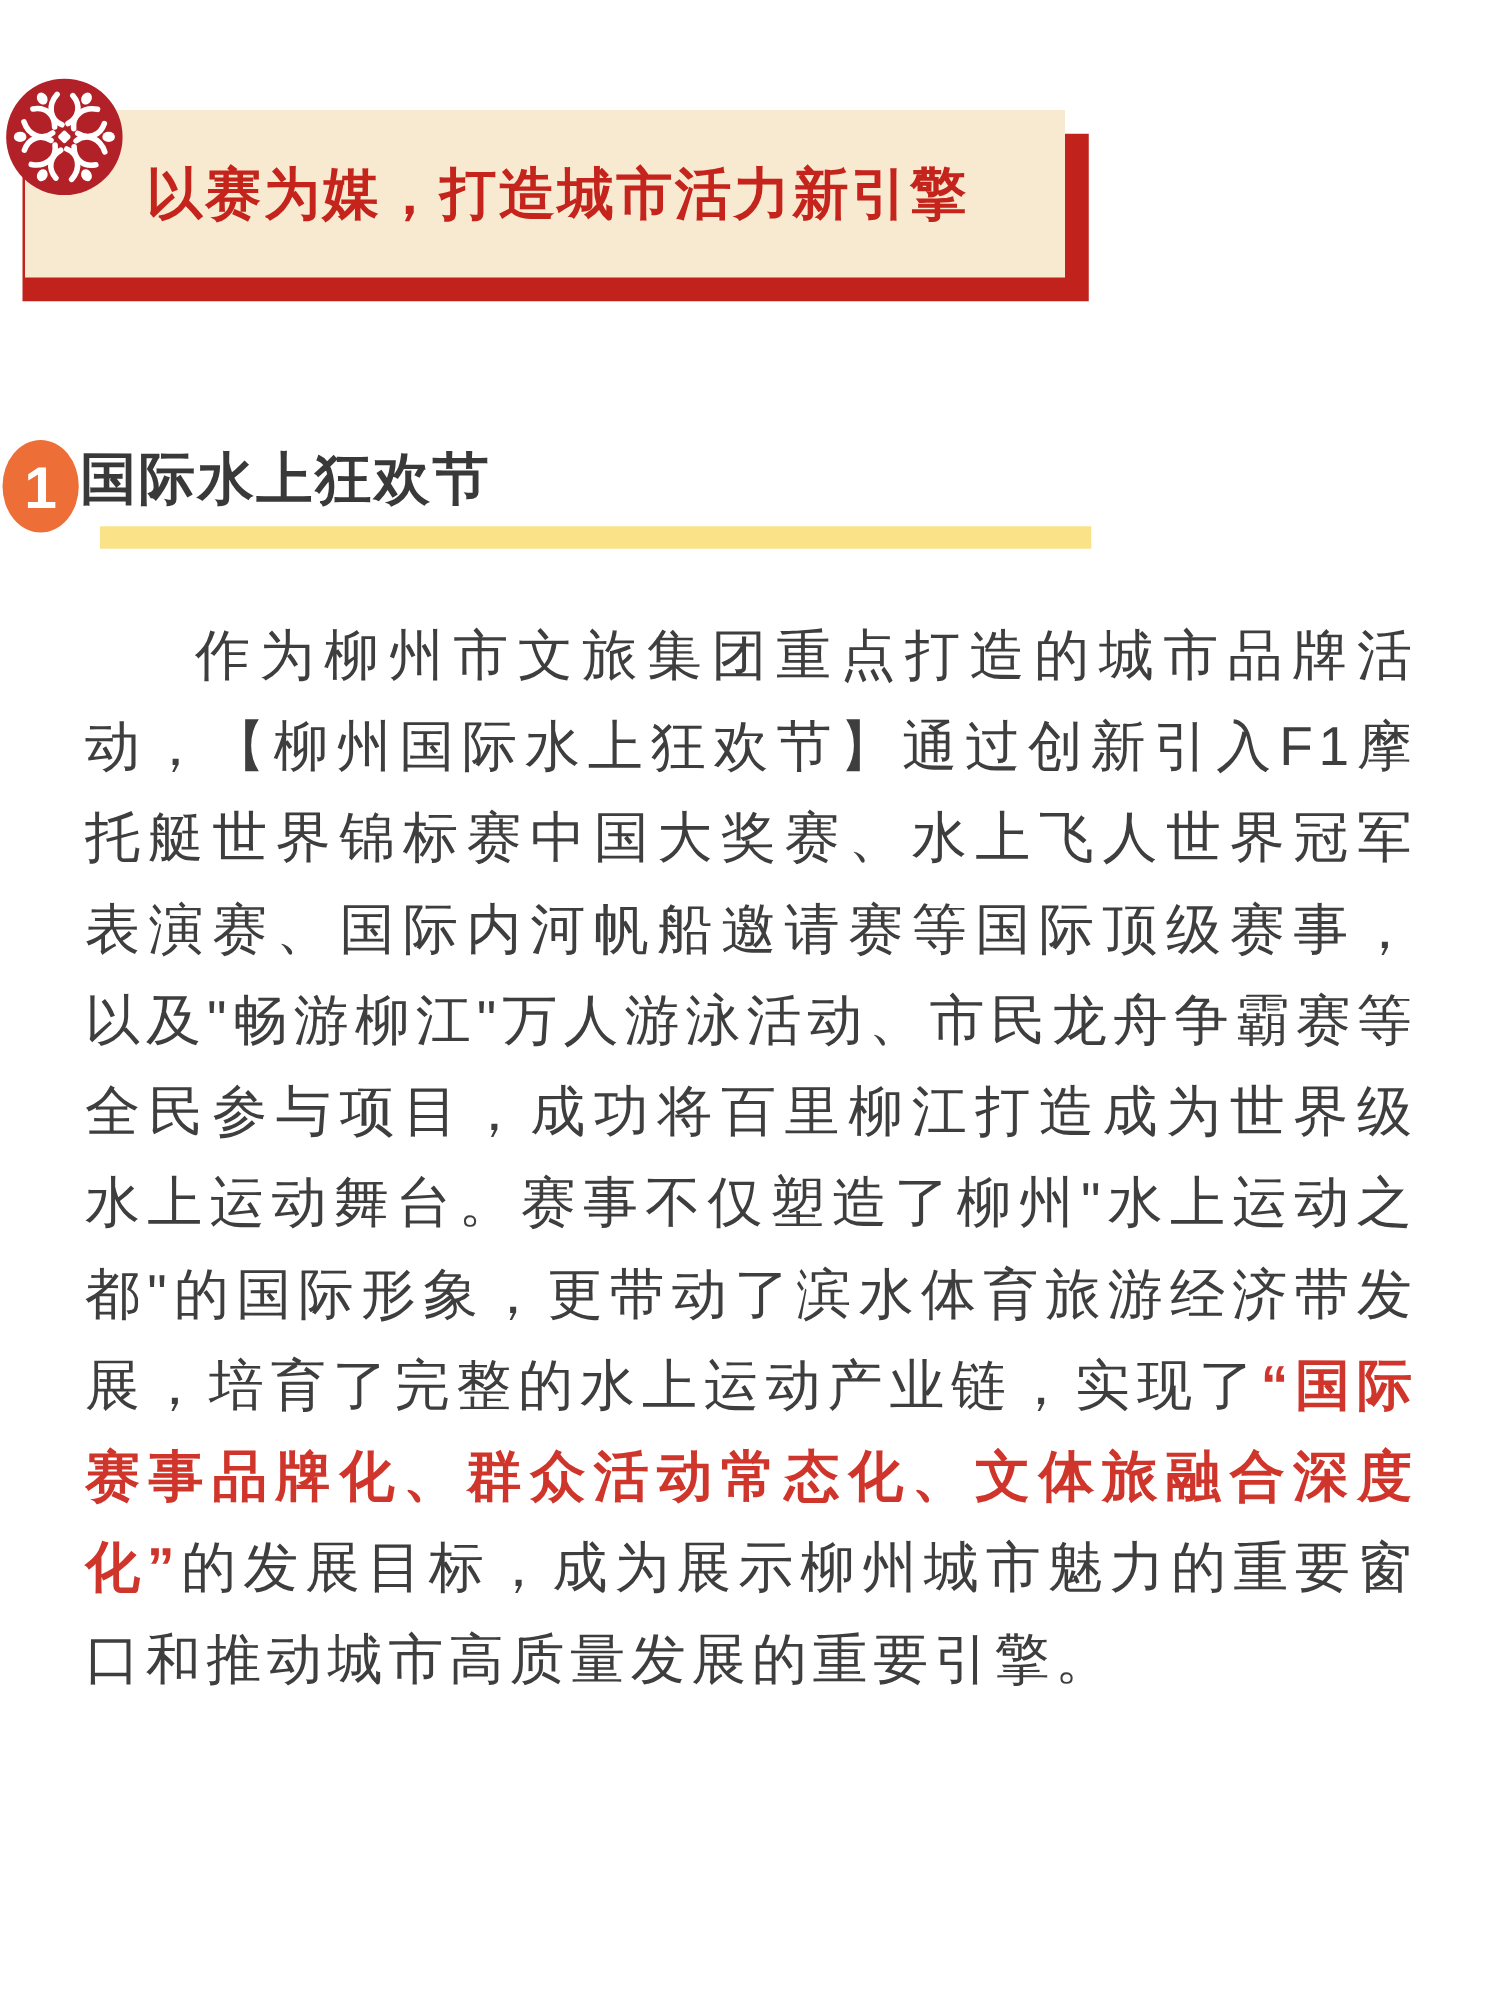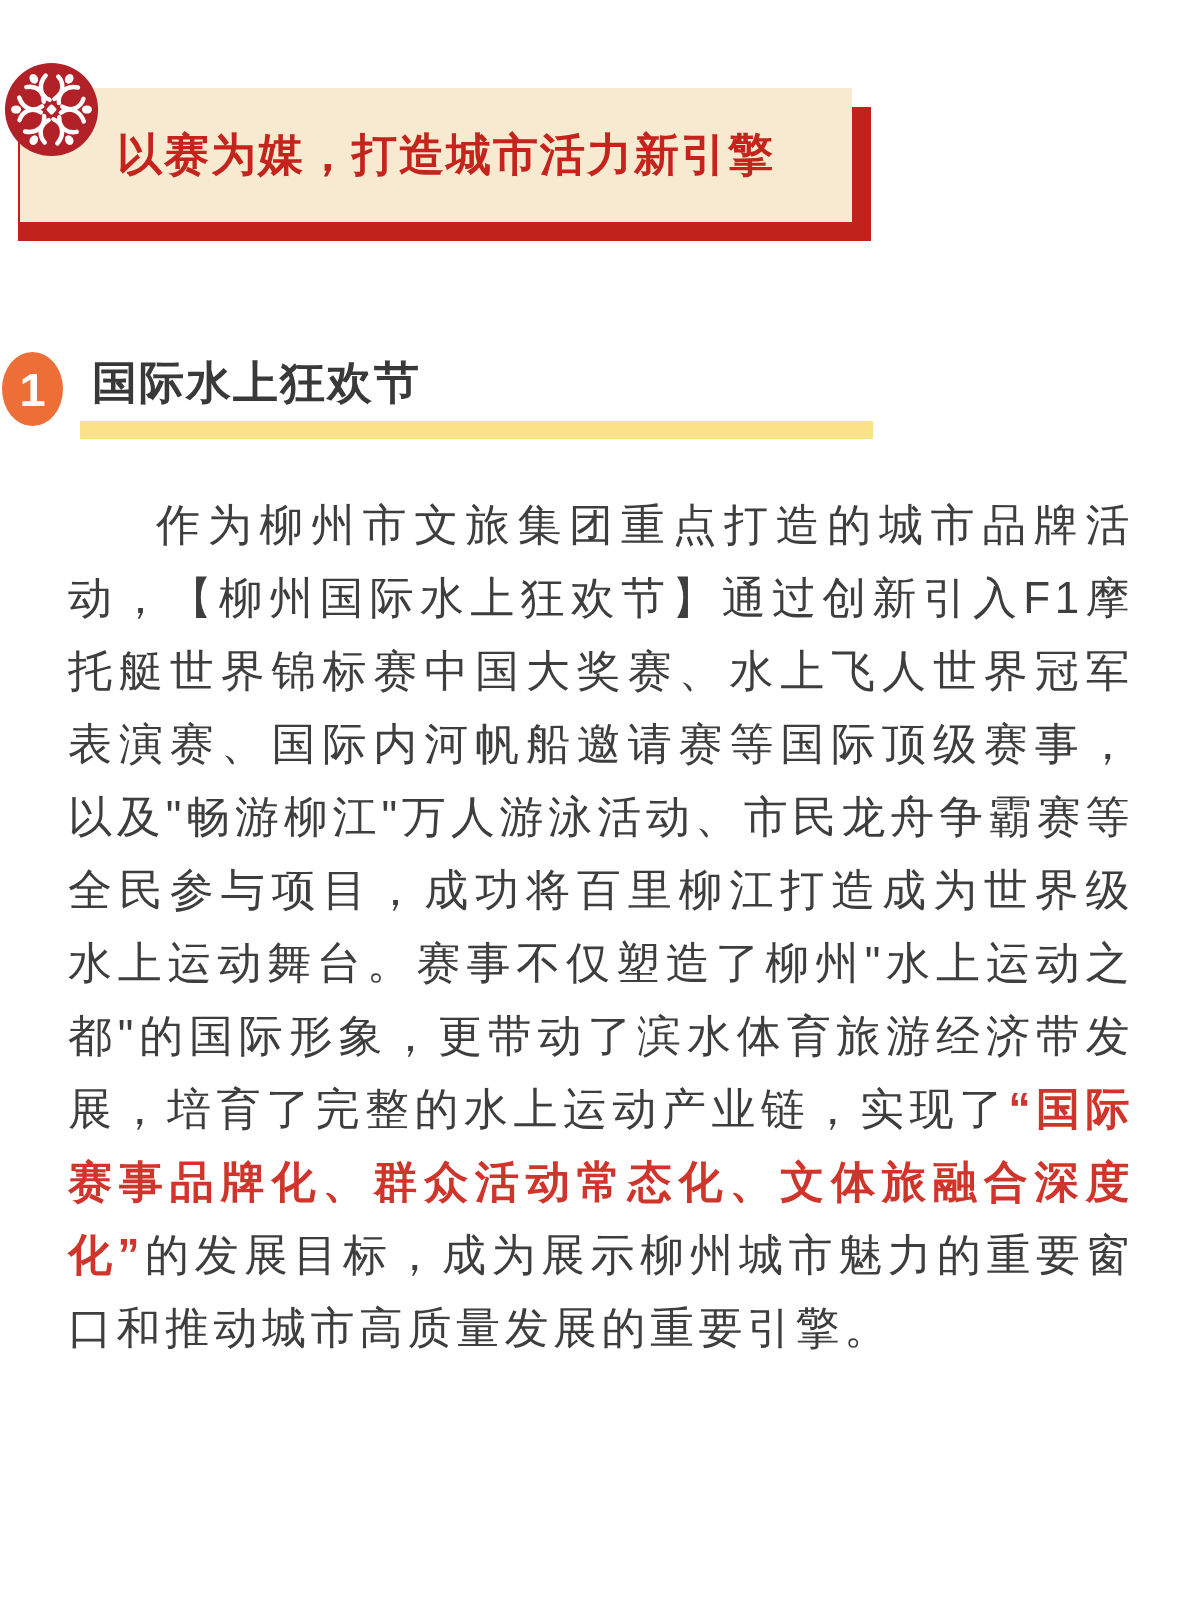--- a/index.html
+++ b/index.html
@@ -51,21 +51,21 @@
   
   .section-header { position: relative; margin-top: 111px; height: 87px; }
   .num-badge {
     position: absolute; left: 2px; top: 0;
     width: 61px; height: 74px;
     background: #ee6e38; border-radius: 50%;
     display: flex; align-items: center; justify-content: center;
   }
   .num-badge span { color: #ffffff; font-size: 47px; font-weight: bold; }
   .titles {
-    position: absolute; left: 92px; bottom: 26px;
+    position: absolute; left: 64px; bottom: 26px;
     display: flex; align-items: baseline; white-space: nowrap; justify-content: flex-end;
   }
   .sec-title { font-size: 45px; font-weight: bold; color: #393939; letter-spacing: 2px; }
   .sec-sub { font-size: 34px; color: #474747; margin-left: 22px; letter-spacing: 1px; }
   .underline {
     position: absolute; left: 80px; top: 69px;
     width: 793px; height: 18px;
     background: #fae289;
   }
 

